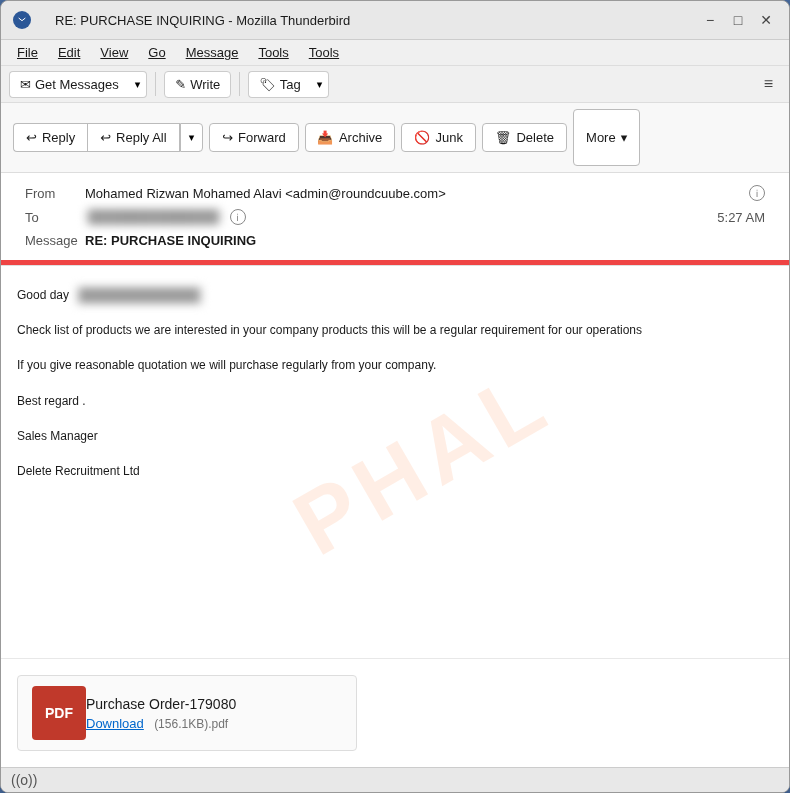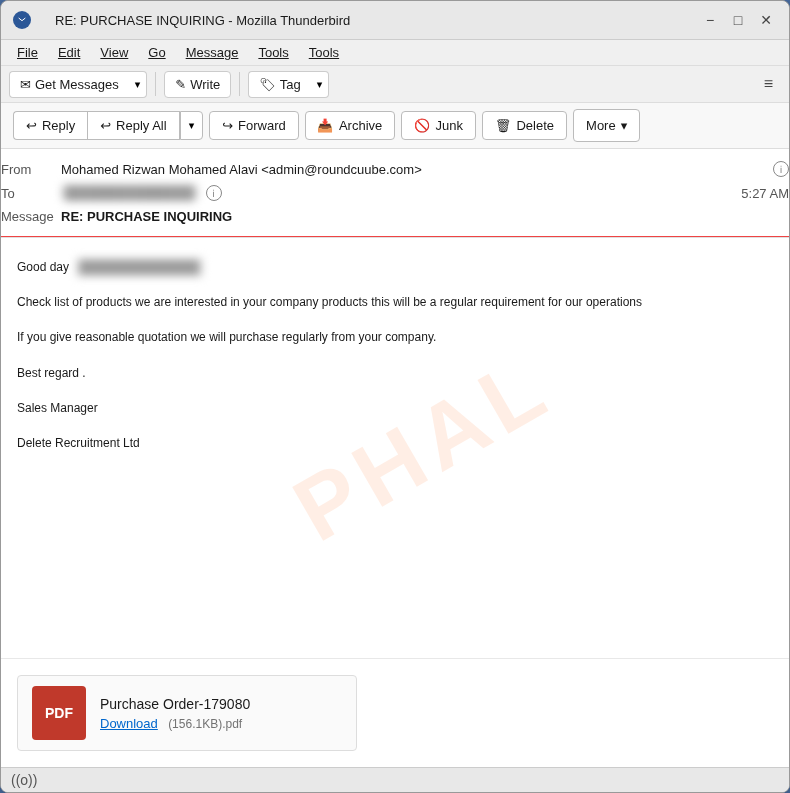--- a/index.html
+++ b/index.html
@@ -180,34 +180,34 @@
       border: 1px solid #bbb;
       background: white;
       border-radius: 0 4px 4px 0;
       cursor: pointer;
       font-size: 11px;
     }
     .action-btn-more {
       display: flex;
       align-items: center;
       gap: 5px;
-      padding: 8px 12px;
+      padding: 20px 12px;
       border: 1px solid #bbb;
       background: white;
       border-radius: 4px;
       cursor: pointer;
       font-size: 13px;
       color: #1a1a1a;
     }
 
     
     .email-header {
       background: white;
-      padding: 8px 0;
-      border-bottom: 1px solid #ef4444;
+      padding: 8px 24px;
+      border-bottom: 5px solid #ef4444;
     }
     .header-row {
       display: flex;
       align-items: center;
       padding: 4px 0;
       font-size: 13px;
     }
     .header-label {
       color: #555;
       width: 60px;
@@ -288,21 +288,20 @@
       background: white;
       padding: 8px 16px 16px;
       border-top: 1px solid #e8e8e8;
     }
     .attachment-card {
       display: flex;
       align-items: center;
       border: 1px solid #ddd;
       border-radius: 4px;
       padding: 10px 14px;
-      gap: 14px;
       max-width: 340px;
       background: #fafafa;
       margin-top: 8px;
     }
     .pdf-icon {
       width: 54px;
       height: 54px;
       background: #c0392b;
       border-radius: 4px;
       display: flex;

